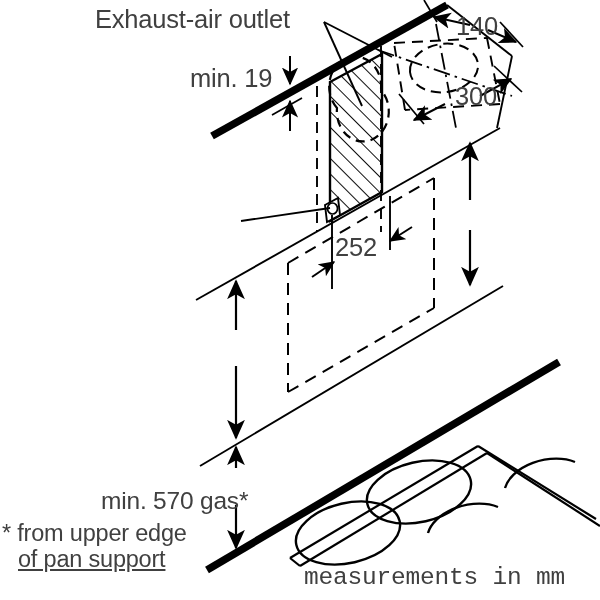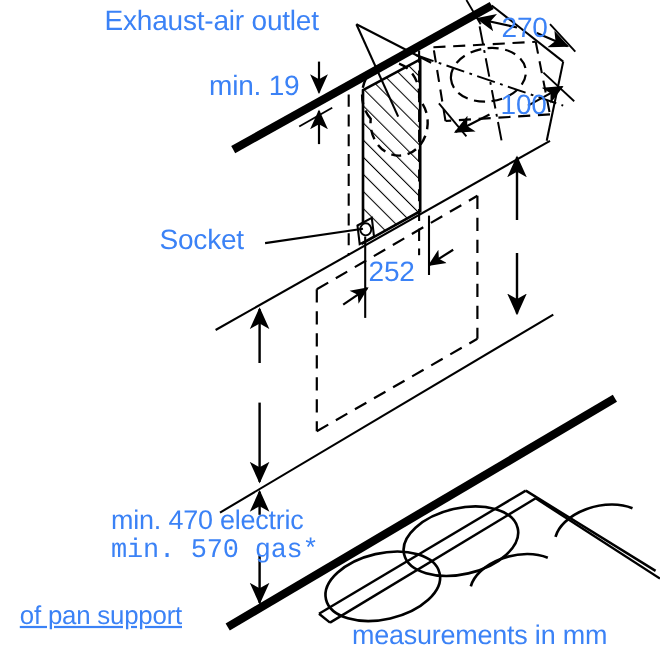--- a/index.html
+++ b/index.html
@@ -17,21 +17,21 @@
   }
   svg.drawing {
     position: absolute;
     top: 0;
     left: 0;
     width: 600px;
     height: 600px;
   }
   .lbl {
     position: absolute;
-    color: #3b82f6;
+    color: #404040;
     font-family: "Liberation Sans", sans-serif;
     white-space: pre;
     line-height: 1.08;
     letter-spacing: -0.2px;
   }
   .lbl-26 { font-size: 25.5px; }
   .lbl-25 { font-size: 24.5px; }
   .lbl-24 { font-size: 23.5px; }
 </style>
 </head>
@@ -165,32 +165,31 @@
       </g>
       <line x1="241" y1="221" x2="330" y2="208" stroke-width="1.9"></line>
 
     </g>
   </svg>
 
   <div class="lbl lbl-26" style="left:95px; top:6px;">Exhaust-air outlet</div>
 
   <div class="lbl lbl-26" style="left:190px; top:65px;">min. 19</div>
 
-  <div class="lbl lbl-26" style="left:456px; top:13px;">270</div>
+  <div class="lbl lbl-26" style="left:456px; top:13px;">140</div>
 
-  <div class="lbl lbl-26" style="left:455px; top:83px;">100</div>
+  <div class="lbl lbl-26" style="left:455px; top:83px;">300</div>
 
-  <div class="lbl lbl-26" style="left:145px; top:205px;">Socket</div>
 
   <div class="lbl lbl-26" style="left:335px; top:234px;">252</div>
 
 
 
-  <div class="lbl lbl-25" style="left:101px; top:461px;">min. 470 electric</div>
 
-  <div class="lbl lbl-25" style="left:101px; top:488px;font-family:Liberation Mono, monospace;">min. 570 gas*</div>
+  <div class="lbl lbl-25" style="left:101px; top:488px;">min. 570 gas*</div>
 
+  <div class="lbl lbl-24" style="left:2px; top:521px;">* from upper edge</div>
 
   <div class="lbl lbl-24" style="left:18px; top:547px;text-decoration:underline;">of pan support</div>
 
-  <div class="lbl lbl-25" style="left:320px; top:565px;">measurements in mm</div>
+  <div class="lbl lbl-25" style="left:304px; top:565px;font-family:Liberation Mono, monospace;">measurements in mm</div>
 
 </div>
 
 </body></html>

